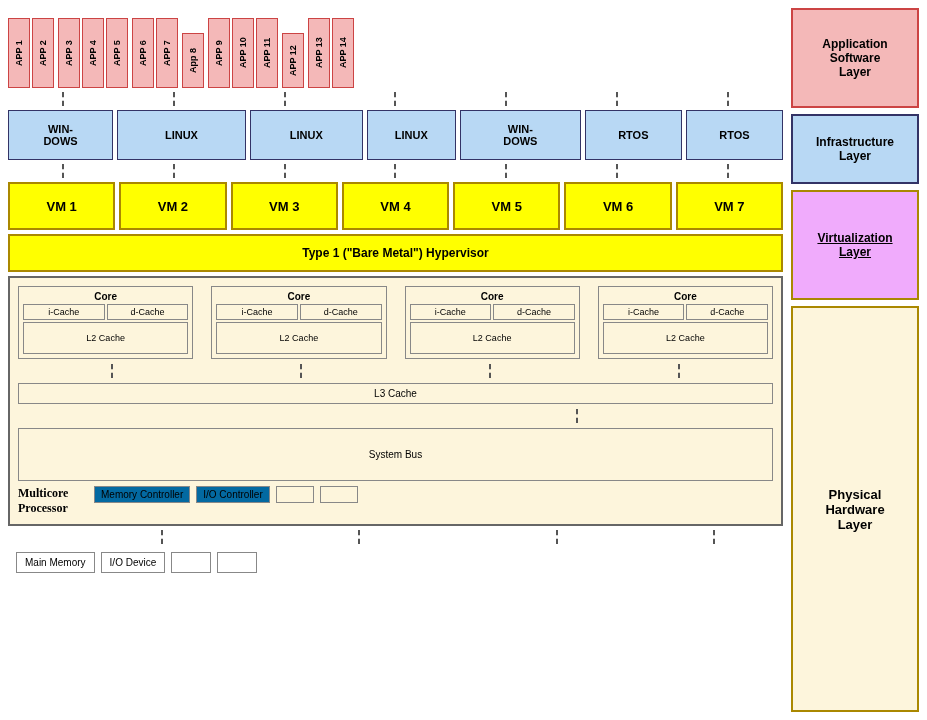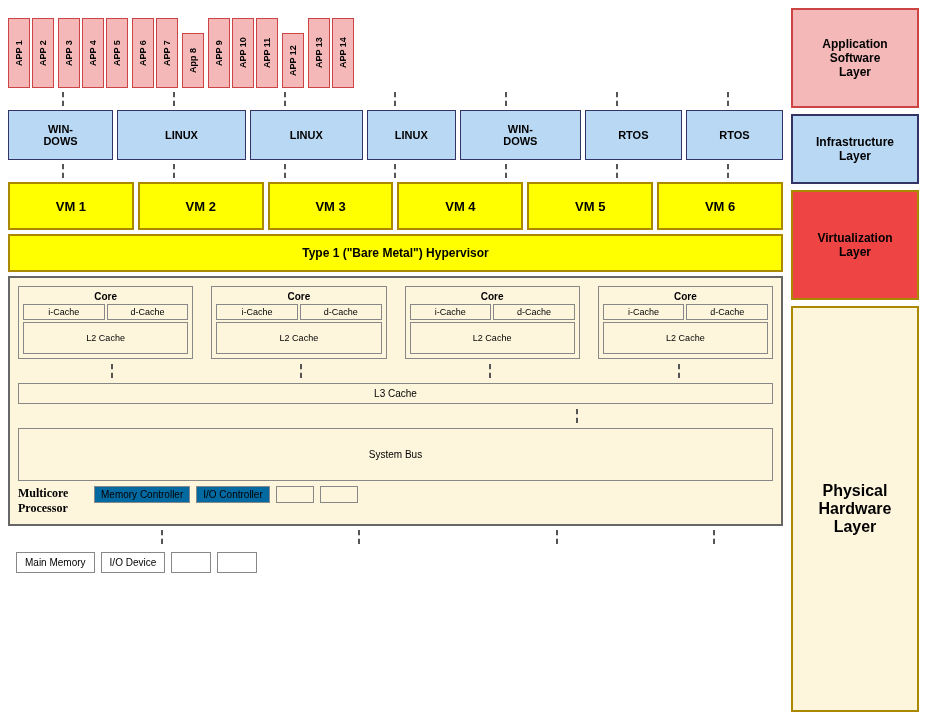--- a/index.html
+++ b/index.html
@@ -262,33 +262,34 @@
       height: 100px;
     }
 
     .legend-infra {
       background: #b8d8f4;
       border-color: #336;
       height: 70px;
     }
 
     .legend-virt {
-      background: #ef4444;
+      background: #f0abfc;
       border-color: #aa8800;
       height: 110px;
+      text-decoration: underline;
     }
 
     .legend-phys {
       background: #fdf5dc;
       border-color: #aa8800;
       flex: 1;
       display: flex;
       align-items: center;
       justify-content: center;
-      font-size: 16px;
+      font-size: 13px;
       font-weight: bold;
       text-align: center;
     }
 
     
     .dashed-v {
       display: flex;
       justify-content: space-around;
       height: 14px;
     }
@@ -381,20 +382,21 @@
       <div class="dv"></div>
     </div>
 
     <div class="vm-row">
       <div class="vm-box">VM 1</div>
       <div class="vm-box">VM 2</div>
       <div class="vm-box">VM 3</div>
       <div class="vm-box">VM 4</div>
       <div class="vm-box">VM 5</div>
       <div class="vm-box">VM 6</div>
+      <div class="vm-box">VM 7</div>
     </div>
 
     <div class="hypervisor-box">
       <span>Type 1 ("Bare Metal") Hypervisor</span>
     </div>
 
     <div class="hw-full">
 
       <div class="cores-row">
 

